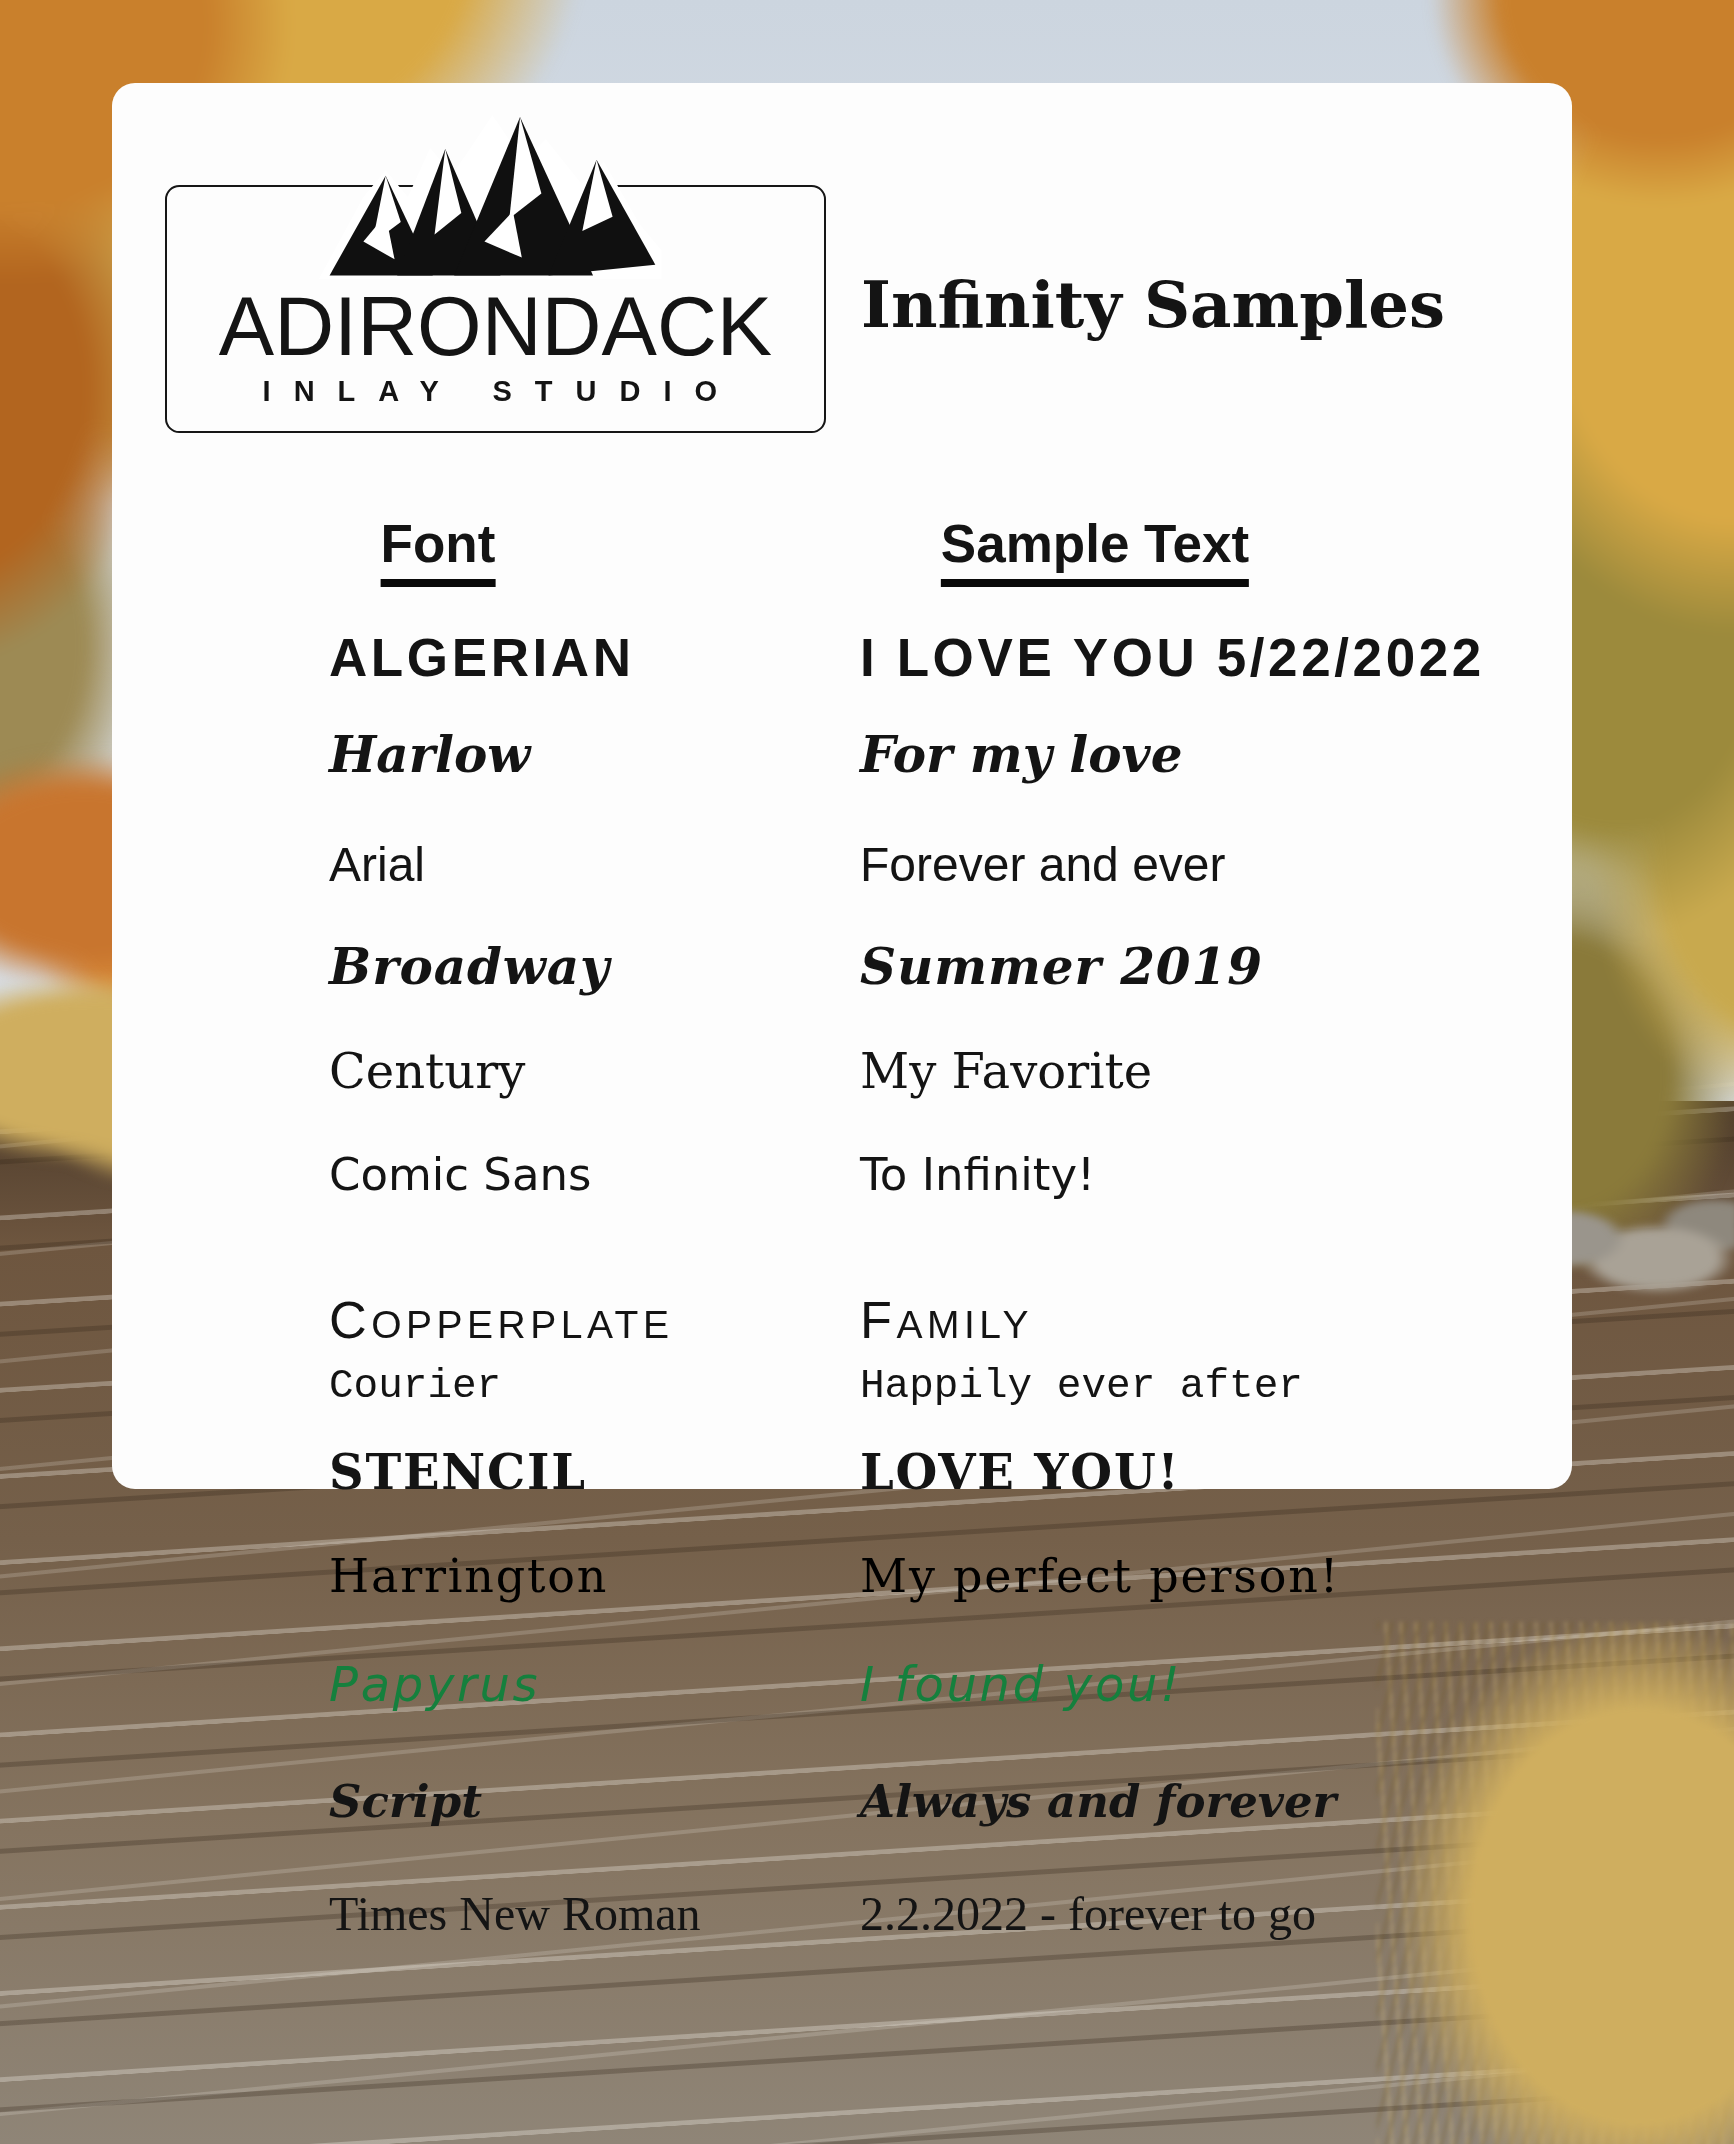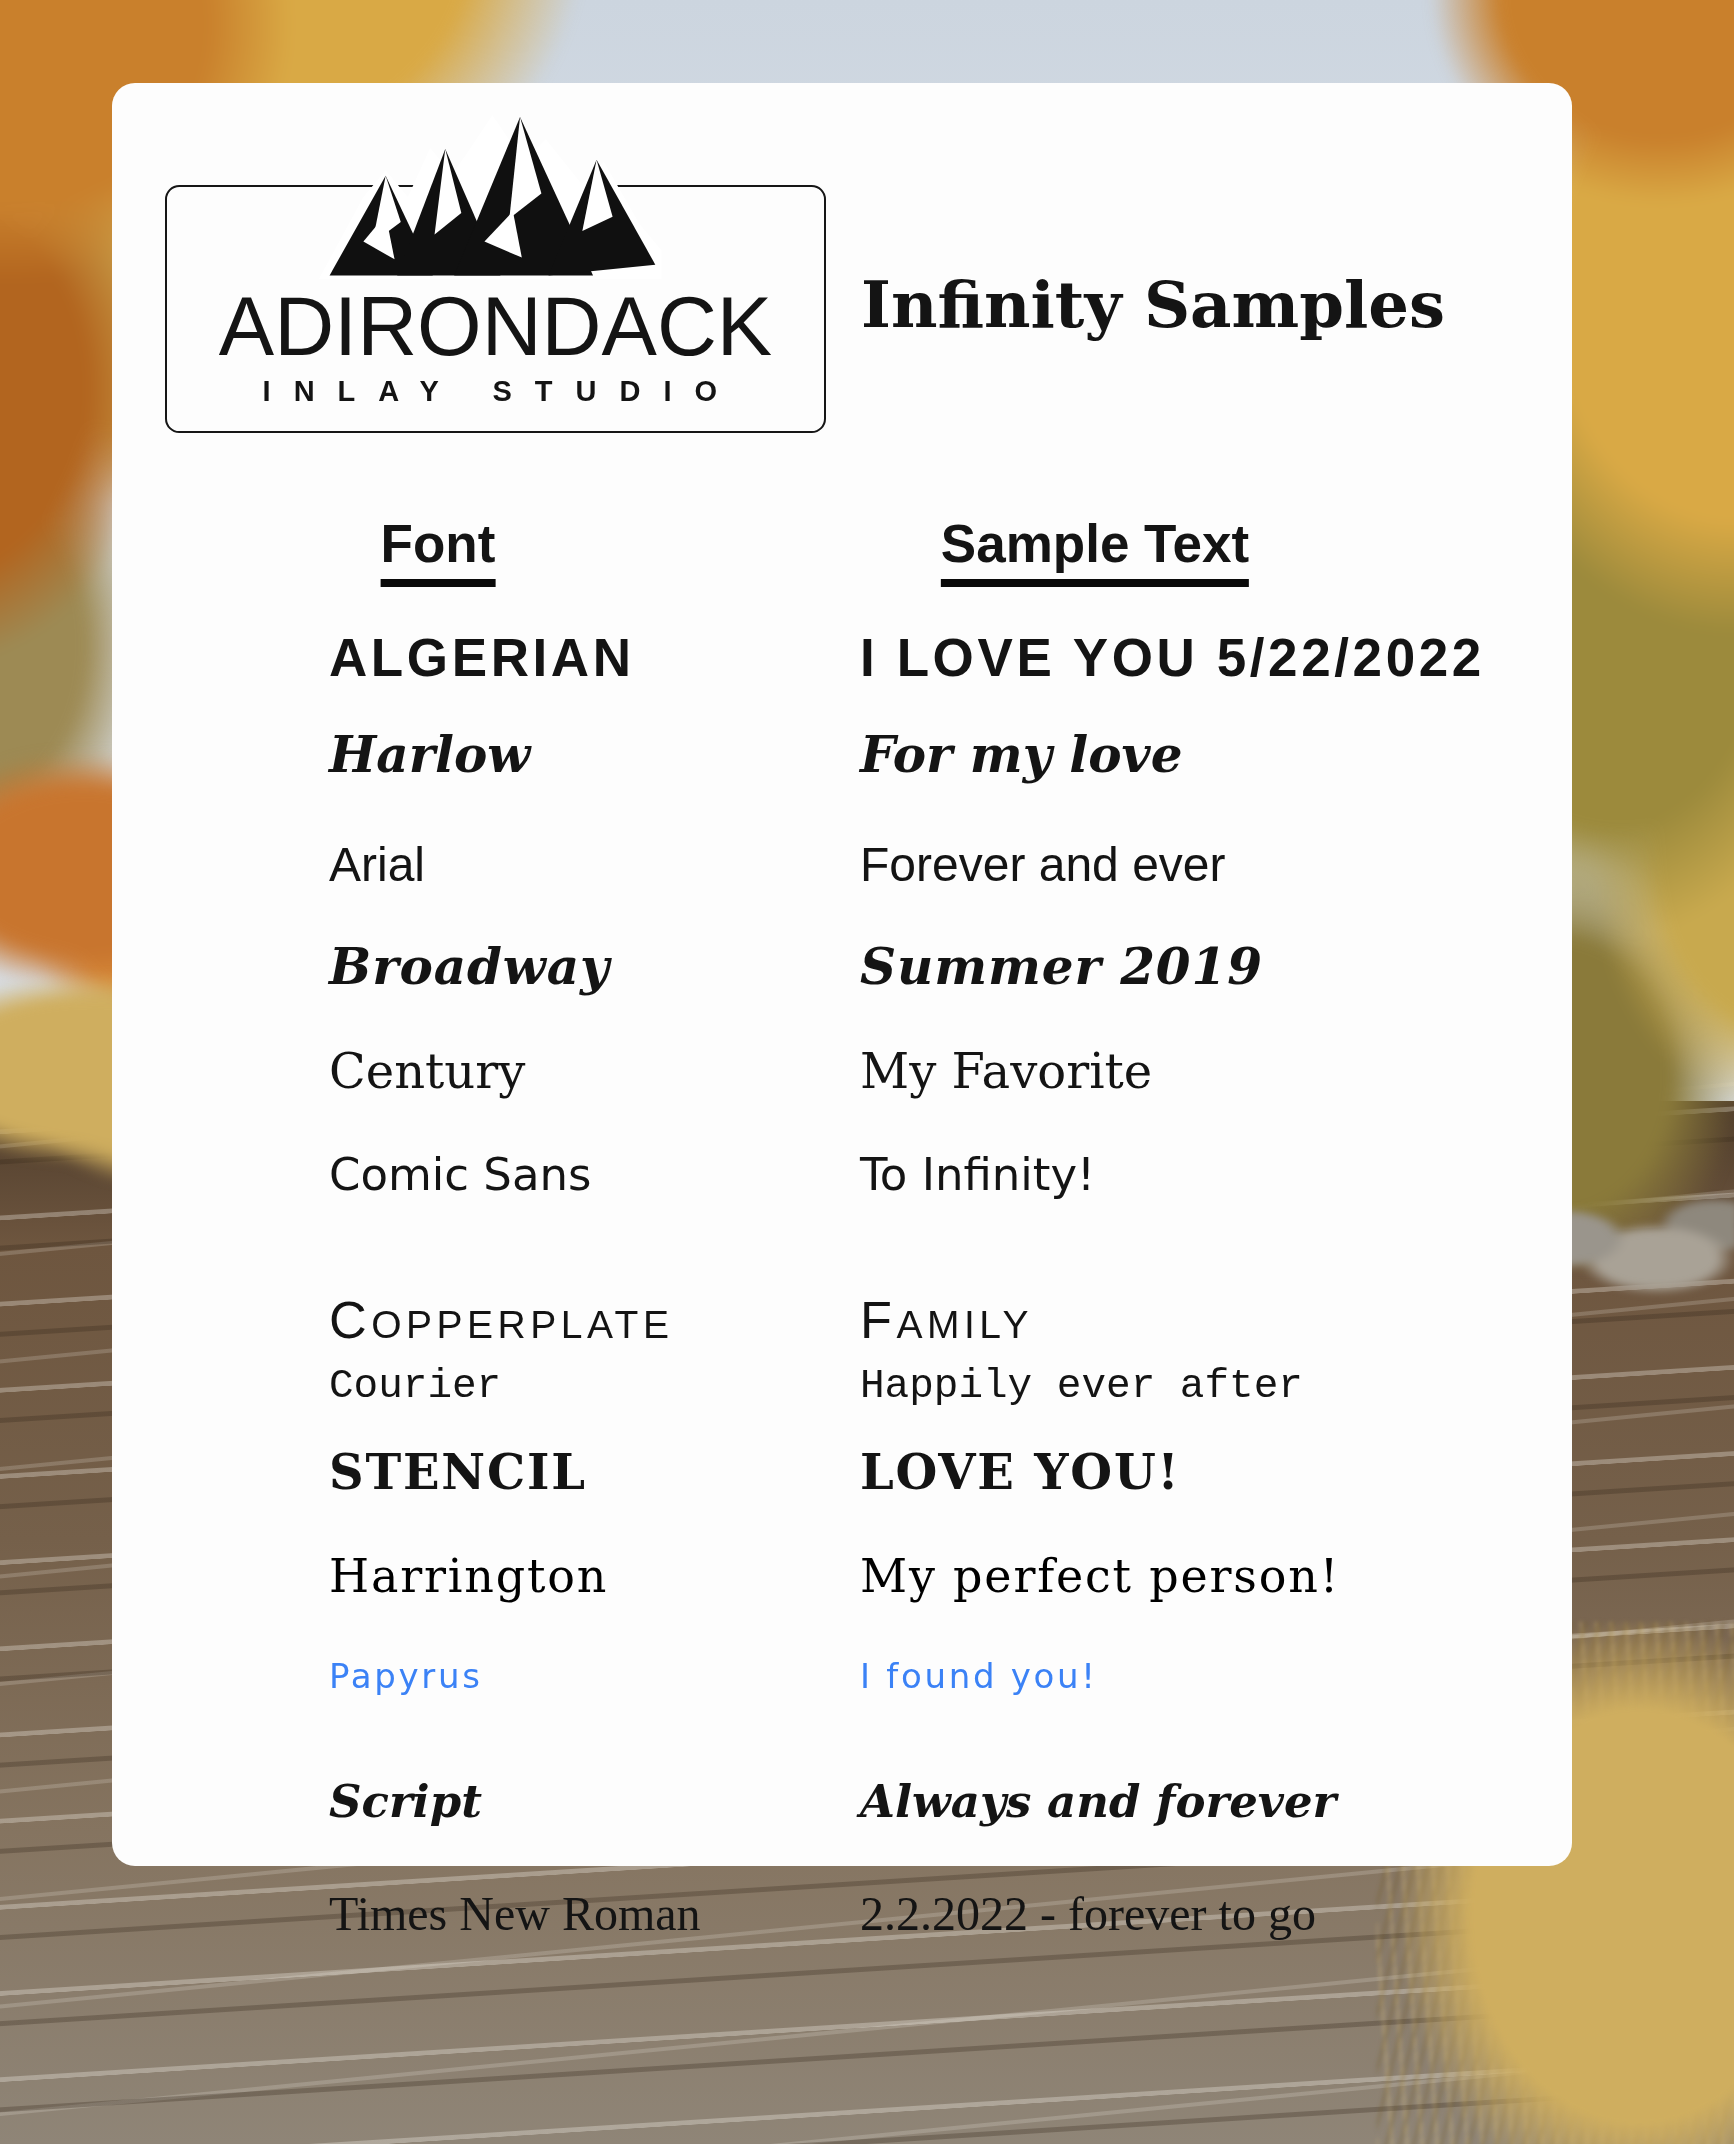--- a/index.html
+++ b/index.html
@@ -61,21 +61,21 @@
   }
   .bg-grass-right{
     left:1377px;top:1622px;width:374px;height:535px;filter:blur(2.2px);
     background:
       radial-gradient(303px 374px at 70% 55%, var(--grass_gold,#cfae5f) 0 55%, transparent 80%),
       repeating-linear-gradient(104deg, rgba(116,92,38,.40) 0 2.7px, transparent 2.7px 13.4px),
       repeating-linear-gradient(86deg, rgba(235,205,130,.45) 0 1.8px, transparent 1.8px 15px);
   }
   
   .card{
-    position:absolute;left:112px;top:83px;width:1460px;height:1783px;z-index:1;
+    position:absolute;left:112px;top:83px;width:1460px;height:1406px;z-index:1;
     background:var(--card,#fdfdfd);border-radius:23px;
   }
   .logo-box{
     position:absolute;left:53px;top:102px;width:661px;height:248px;
     border:2.7px solid #161616;border-radius:14.3px;box-sizing:border-box;
     display:flex;flex-direction:column;align-items:center;justify-content:flex-end;
     padding-bottom:25px;
   }
   .logo-name{
     font-family:"Liberation Sans",sans-serif;font-size:83px;font-weight:400;
@@ -109,21 +109,21 @@
   .f-harlow      .cell{font-family:"DejaVu Serif",serif;font-style:italic;font-weight:700;font-size:50px;}
   .f-arial       .cell{font-family:"Liberation Sans",sans-serif;font-size:48px;}
   .f-broadway    .cell{font-family:"DejaVu Serif",serif;font-weight:900;font-size:50px;letter-spacing:0.9px;font-style:italic;}
   .f-century     .cell{font-family:"DejaVu Serif",serif;font-size:48px;}
   .f-comic-sans  .cell{font-family:"DejaVu Sans",sans-serif;font-size:45px;}
   .f-copperplate .cell{font-family:"Liberation Sans",sans-serif;font-size:39px;letter-spacing:4.5px;margin-top:28px;}
   .f-copperplate .cell::first-letter{font-size:1.34em;}
   .f-courier     .cell{font-family:"Liberation Mono","DejaVu Sans Mono",monospace;font-size:41px;}
   .f-stencil     .cell{font-family:"DejaVu Serif",serif;font-weight:900;font-size:48px;letter-spacing:1.8px;}
   .f-harrington  .cell{font-family:"DejaVu Serif",serif;font-size:46px;letter-spacing:1.8px;color:#000000;}
-  .f-papyrus     .cell{font-family:"DejaVu Sans",sans-serif;font-size:34px;letter-spacing:2.7px;color:#3b82f6;}
+  .f-papyrus     .cell{font-family:"DejaVu Sans",sans-serif;font-size:48px;letter-spacing:2.7px;color:#15803d;font-style:italic;}
   .f-script      .cell{font-family:"DejaVu Serif",serif;font-style:italic;font-weight:700;font-size:45px;}
   .f-times       .cell{font-family:"Liberation Serif","DejaVu Serif",serif;font-size:48px;}
 </style>
 </head>
 <body>
 
 <div class="bg">
   <div class="bg-sky"></div>
   <div class="bg-water"></div>
   <div class="bg-trees-left"></div>

